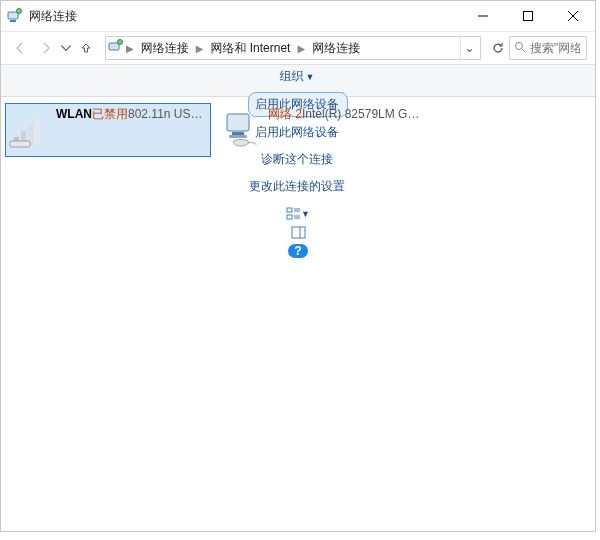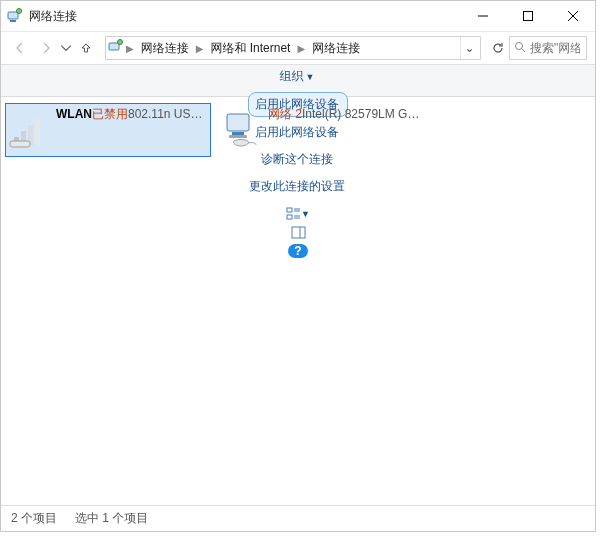--- a/index.html
+++ b/index.html
@@ -227,18 +227,14 @@
         </svg>
       </div>
       <div class="tile-text">
         <span class="tile-status">网络 2</span>
         <span class="tile-desc">Intel(R) 82579LM Gigabit Netw...</span>
       </div>
     </div>
 
   </div>
 
-  <div class="statusbar">
-    <span>2 个项目</span>
-    <span>选中 1 个项目</span>
-  </div>
 
 </div>
 
 </body></html>

